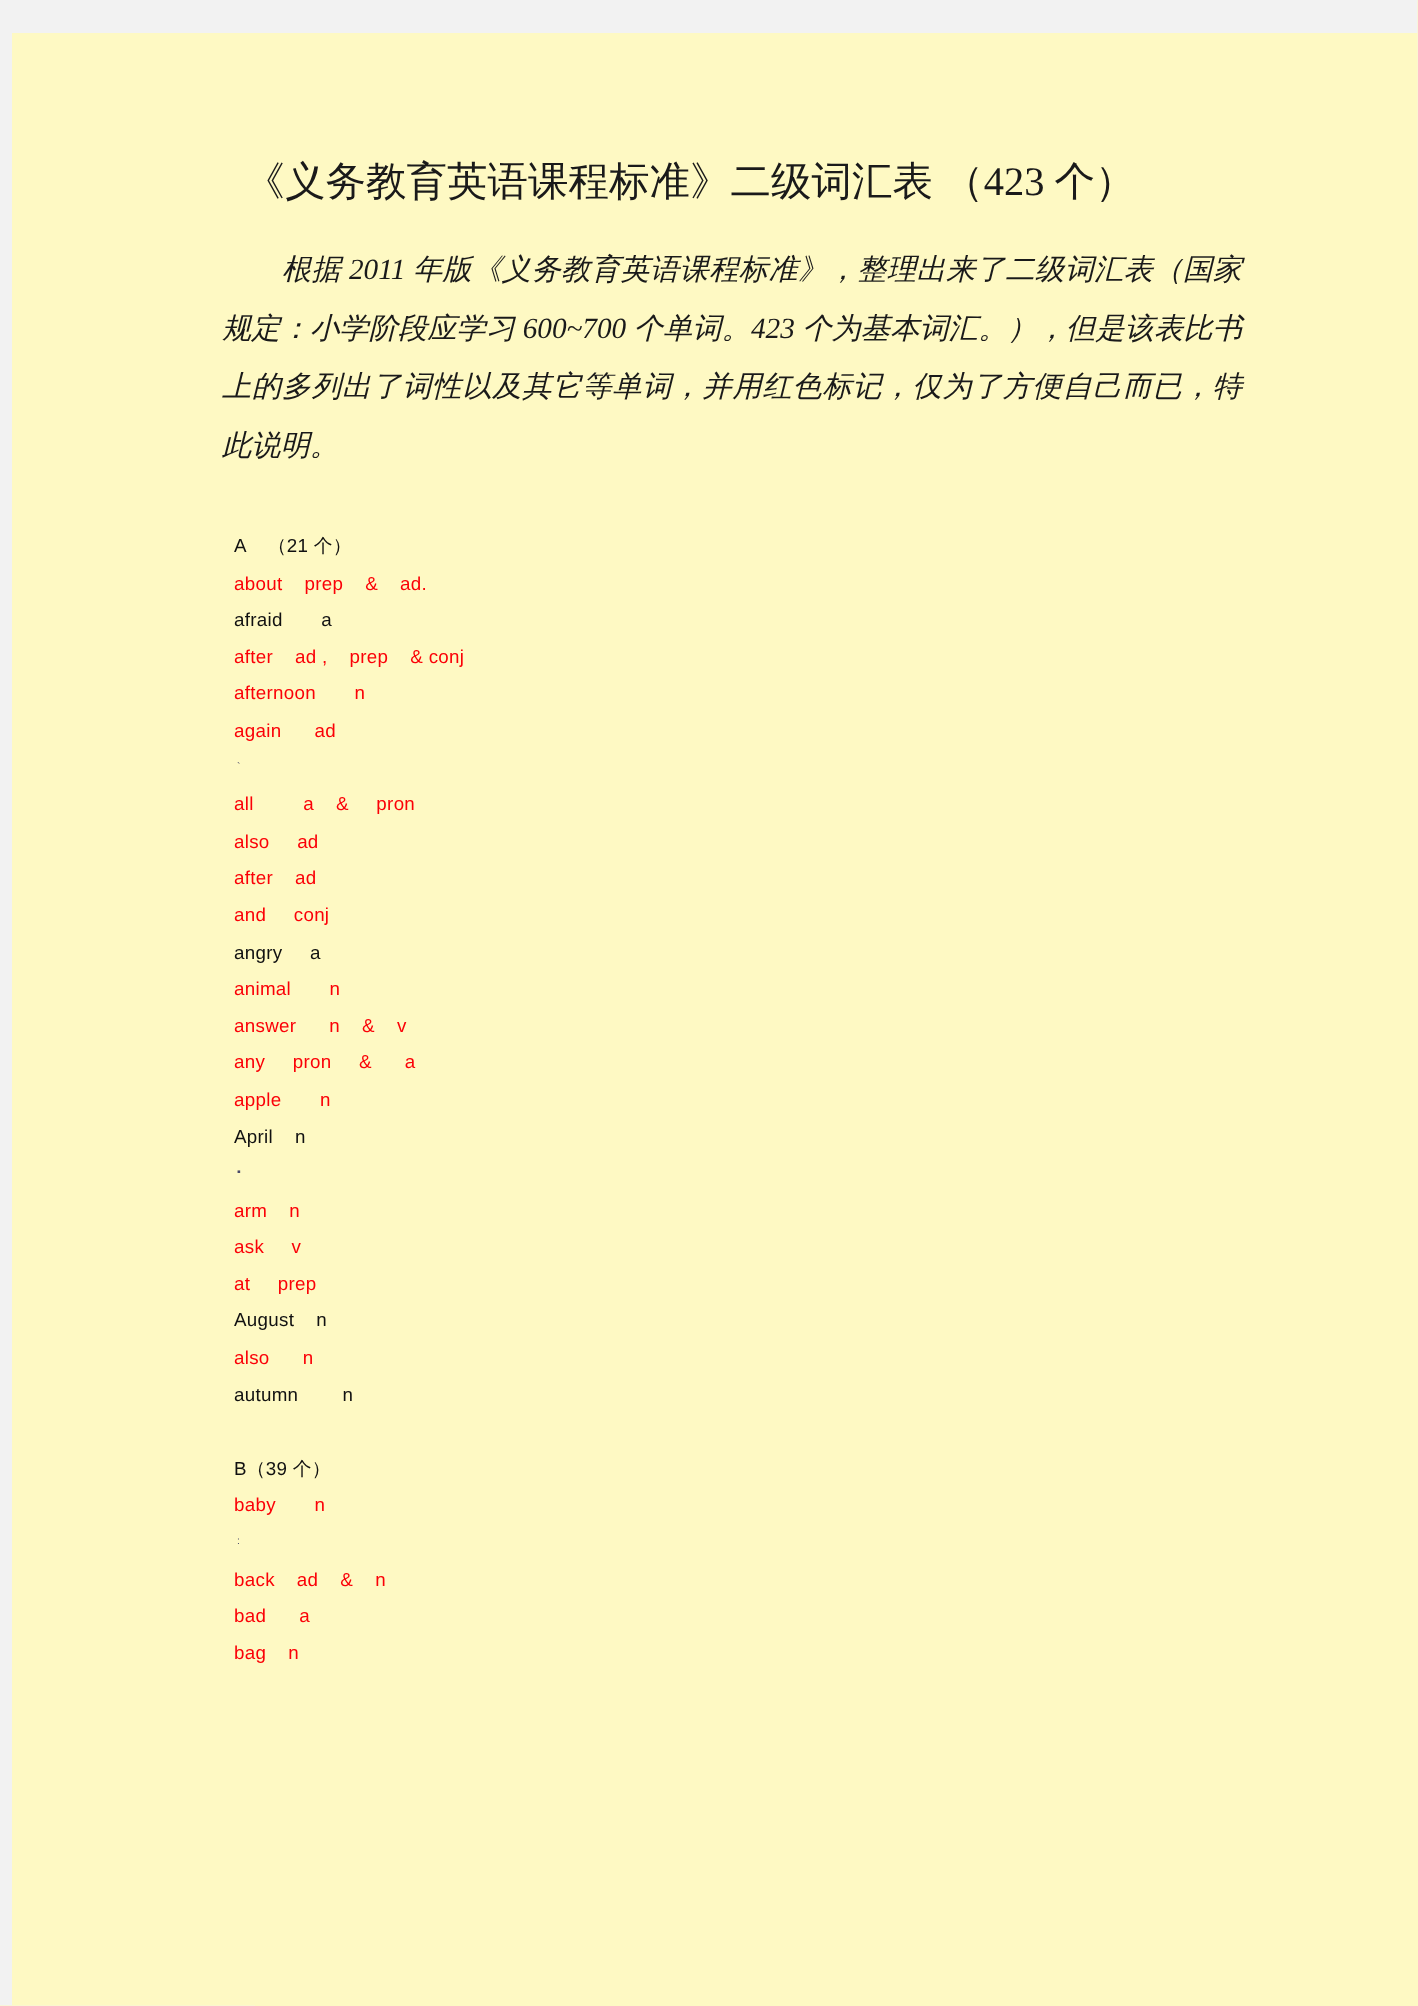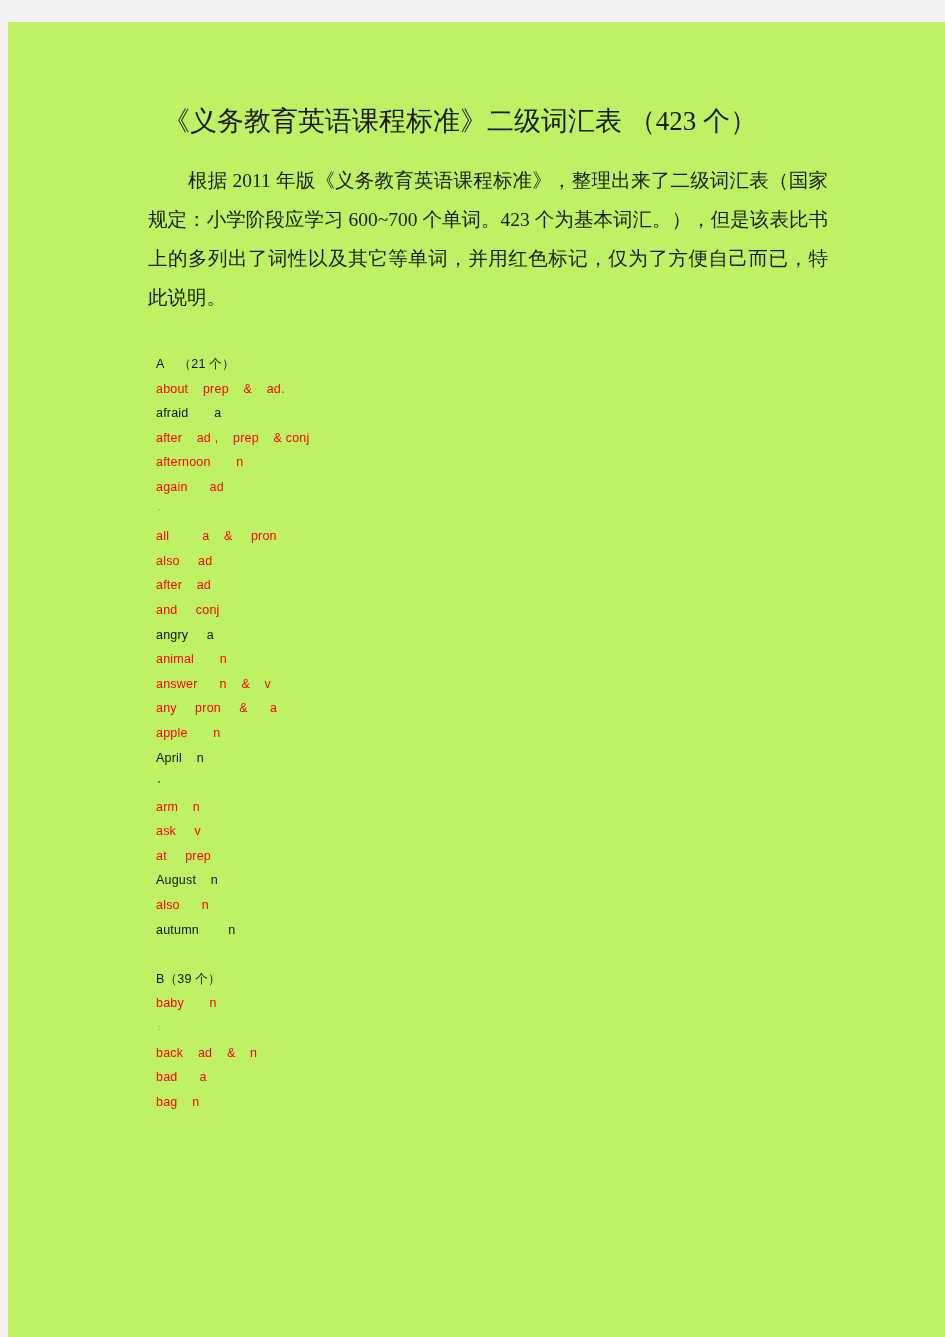--- a/index.html
+++ b/index.html
@@ -12,21 +12,21 @@
     background: #f2f2f2;
     font-family: "Liberation Sans", sans-serif;
     overflow: hidden;
   }
   #page {
     position: absolute;
     left: 8px;
     top: 22px;
     width: 937px;
     height: 1315px;
-    background: #bef264;
+    background: #fef9c3;
     overflow: hidden;
   }
   .doc-body {
     position: absolute;
     left: 140px;
     top: 0;
     width: 700px;
   }
 
   
@@ -48,20 +48,21 @@
     font-family: "Liberation Serif", "DejaVu Serif", serif;
     font-size: 19.5px;
     line-height: 39px;
     color: #1a1a1a;
     margin: 0;
     padding-top: 23px;
     text-align: justify;
     text-justify: inter-ideograph;
     text-indent: 40px;
     width: 680px;
+    font-style: italic;
   }
 
   
   .wordlist {
     padding-top: 35px;
     padding-left: 8px;
     font-family: "Liberation Sans", "DejaVu Sans", sans-serif;
     font-size: 12.5px;
     line-height: 24.6px;
     color: #111111;

